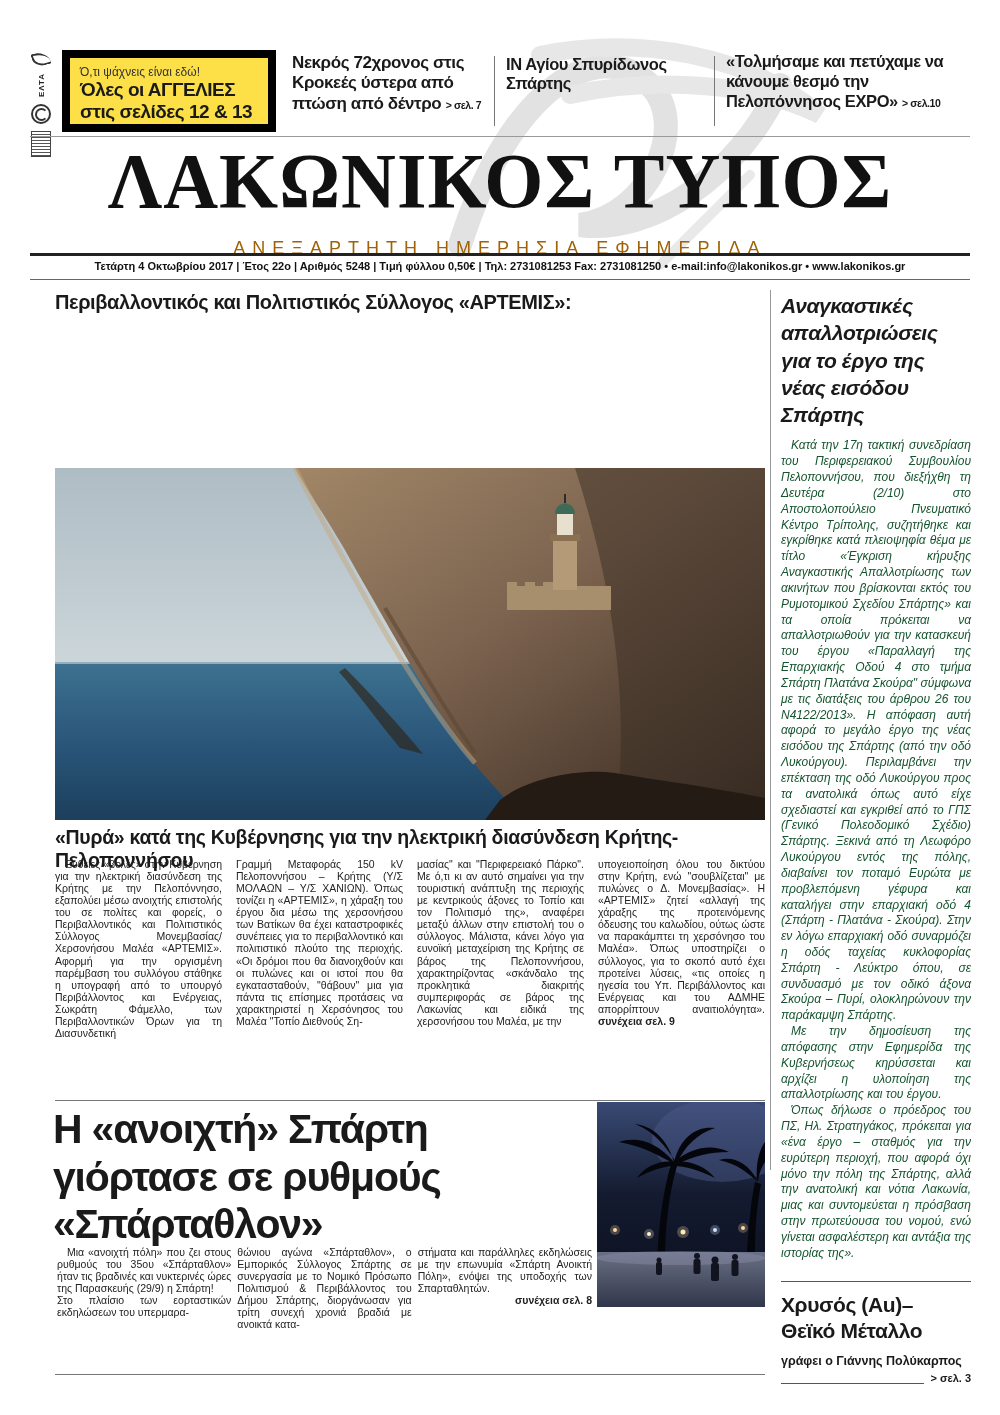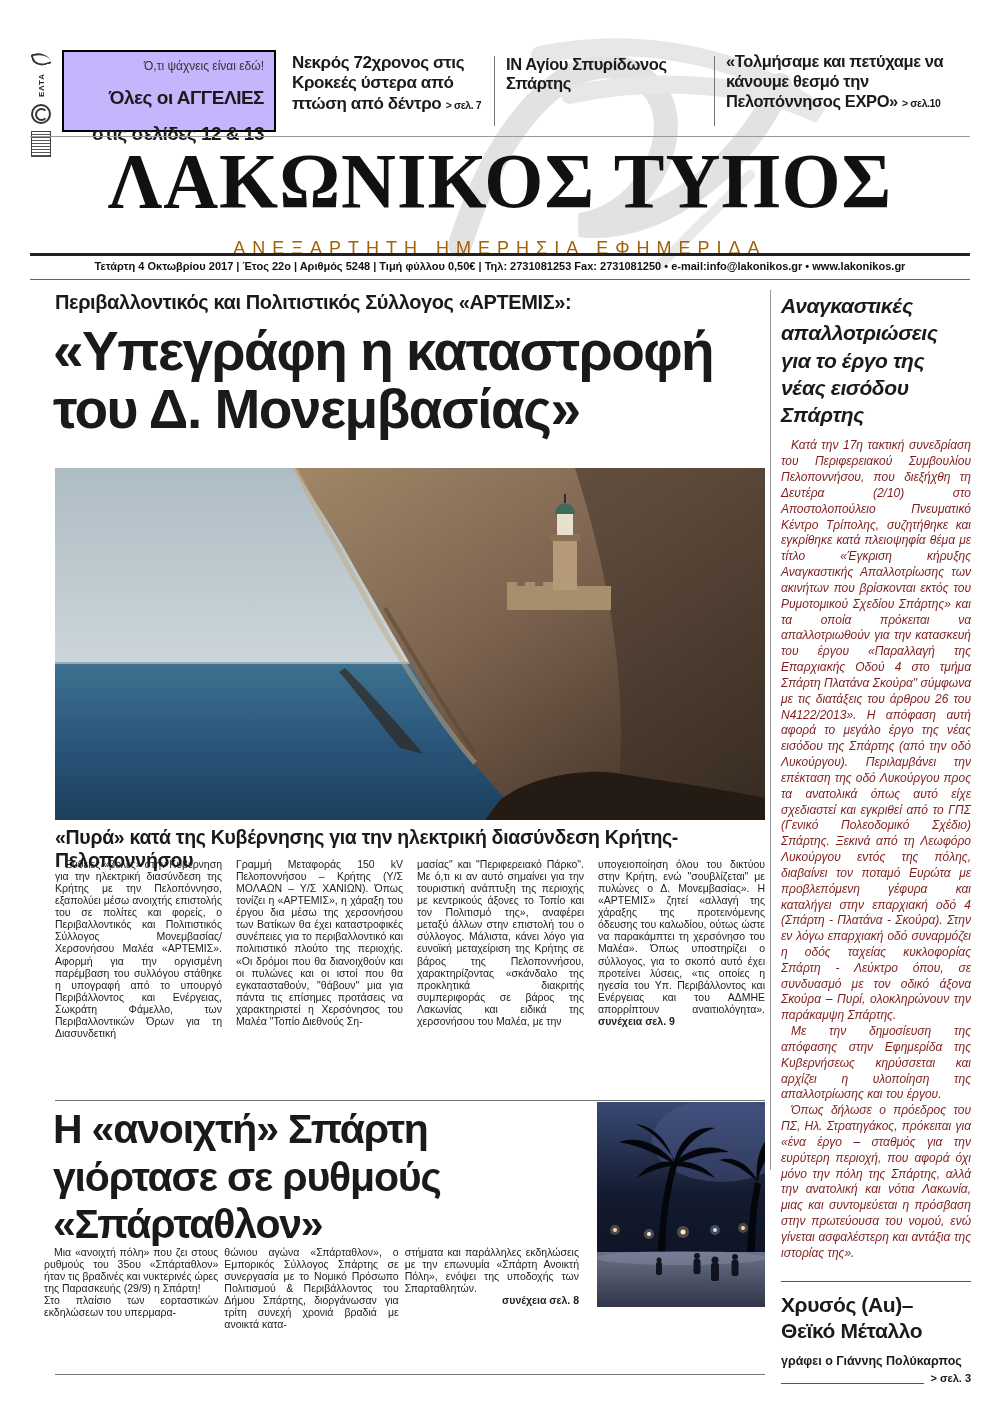--- a/index.html
+++ b/index.html
@@ -12,23 +12,23 @@
 
   
   .left-strip{position:absolute;left:28px;top:52px;width:26px;z-index:2;display:flex;flex-direction:column;gap:7px;align-items:center;}
   .postal-swan{width:18px;height:14px;border-radius:0 90% 0 70%;border:2px solid #333;border-right:none;transform:rotate(-15deg);}
   .postal-label{writing-mode:vertical-rl;transform:rotate(180deg);font-size:8px;font-weight:bold;letter-spacing:1px;color:#222;}
   .postal-circle{width:20px;height:20px;border:2px solid #333;border-radius:50%;display:flex;align-items:center;justify-content:center;}
   .postal-circle::after{content:"";width:9px;height:9px;border:2px solid #333;border-right-color:transparent;border-radius:50%;display:block;}
   .postal-stamp{width:20px;height:26px;border:1px solid #444;background:repeating-linear-gradient(180deg,#fff 0 2px,#555 2px 3px);}
 
   
-  .classifieds{position:absolute;left:62px;top:50px;width:214px;height:82px;border:2px solid #000000;padding:7px 10px;z-index:2;background:#c4b5fd;text-align:right;}
+  .classifieds{position:absolute;left:62px;top:50px;width:214px;height:82px;border:8px solid #000000;padding:7px 10px;z-index:2;background:#fde047;}
   .classifieds .l1{font-size:12px;color:#333;}
-  .classifieds .l2,.classifieds .l3{font-size:19px;font-weight:bold;letter-spacing:-.5px;line-height:1.15;margin-top:14px;}
+  .classifieds .l2,.classifieds .l3{font-size:19px;font-weight:bold;letter-spacing:-.5px;line-height:1.15;}
   .teaser1{position:absolute;left:292px;top:53px;width:196px;font-size:17px;font-weight:bold;line-height:1.2;letter-spacing:-.4px;z-index:2;}
   .teaser2{position:absolute;left:506px;top:55px;width:198px;z-index:2;}
   .teaser2 .t{font-size:16.5px;font-weight:bold;letter-spacing:-.4px;}
   .teaser2 .s{font-size:13px;color:#222;line-height:1.25;margin-top:2px;}
   .teaser3{position:absolute;left:726px;top:52px;width:246px;font-size:16.5px;font-weight:bold;line-height:1.2;letter-spacing:-.4px;z-index:2;}
   .pageref{font-size:10.5px;font-weight:bold;white-space:nowrap;}
   .vdiv{position:absolute;width:1px;background:#777;z-index:2;}
   .vdiv1{left:494px;top:56px;height:70px;}
   .vdiv2{left:714px;top:56px;height:70px;}
   .rule-top{position:absolute;left:30px;top:136px;width:940px;height:1px;background:#999;z-index:2;}
@@ -48,31 +48,31 @@
   .subhead{position:absolute;left:55px;top:826px;width:710px;font-size:19.5px;font-weight:bold;letter-spacing:-.3px;z-index:2;}
   .cols{position:absolute;left:55px;top:858px;width:710px;height:240px;display:flex;gap:14px;z-index:2;}
   .col{flex:1;font-size:10.5px;line-height:1.15;text-align:justify;color:#222;white-space:pre-line;}
   .col.first{text-indent:10px;}
   .cont-inline{font-weight:bold;}
   .rule-mid{position:absolute;left:55px;top:1100px;width:710px;height:1px;background:#777;z-index:2;}
 
   
   .b-headline{position:absolute;left:53px;top:1106px;width:545px;font-size:41px;font-weight:bold;line-height:1.16;letter-spacing:-1.2px;z-index:2;}
   .b-subhead{position:absolute;left:55px;top:1213px;width:545px;font-size:18px;color:#222;letter-spacing:-.3px;z-index:2;}
-  .b-cols{position:absolute;left:44px;top:1246px;width:535px;display:flex;gap:6px;z-index:2;}
+  .b-cols{position:absolute;left:57px;top:1246px;width:535px;display:flex;gap:6px;z-index:2;}
   .b-cols .col{white-space:pre-line;}
   .cont-block{display:block;text-align:right;font-weight:bold;}
   .photo-night{position:absolute;left:597px;top:1102px;width:168px;height:205px;z-index:2;overflow:hidden;background:#10182e;}
   .rule-bottom{position:absolute;left:55px;top:1374px;width:710px;height:1px;background:#777;z-index:2;}
 
   
   .vdiv-main{position:absolute;left:770px;top:290px;width:1px;height:880px;background:#999;z-index:2;}
   .side{position:absolute;left:781px;top:292px;width:190px;z-index:2;font-style:italic;}
   .side-headline{font-size:21px;font-weight:bold;line-height:1.3;letter-spacing:-.4px;}
-  .side-body{margin-top:10px;font-size:12px;line-height:1.32;text-align:justify;color:#7f1d1d;}
+  .side-body{margin-top:10px;font-size:12px;line-height:1.32;text-align:justify;color:#14532d;}
   .side-body p{margin:0;text-indent:10px;}
   .side-rule{position:absolute;left:781px;top:1281px;width:190px;height:1px;background:#555;z-index:2;}
   .side-teaser{position:absolute;left:781px;top:1292px;width:190px;z-index:2;}
   .st-title{font-size:21px;font-weight:bold;line-height:1.25;letter-spacing:-.4px;}
   .st-byline{font-size:12.5px;font-weight:bold;margin-top:9px;}
   .st-pageline{display:flex;align-items:flex-end;gap:6px;margin-top:4px;}
   .st-line{flex:1;border-bottom:1px solid #555;height:10px;}
   .st-page{font-size:11px;font-weight:bold;white-space:nowrap;}
 </style>
 </head>
@@ -115,21 +115,20 @@
 
   <div class="masthead">
     <div class="paper-name">ΛΑΚΩΝΙΚΟΣ ΤΥΠΟΣ</div>
     <div class="paper-sub">ΑΝΕΞΑΡΤΗΤΗ ΗΜΕΡΗΣΙΑ ΕΦΗΜΕΡΙΔΑ</div>
   </div>
   <div class="rule-thick"></div>
   <div class="dateline">Τετάρτη 4 Οκτωβρίου 2017 | Έτος 22ο | Αριθμός 5248 | Τιμή φύλλου 0,50€ | Τηλ: 2731081253 Fax: 2731081250 • e-mail:info@lakonikos.gr • www.lakonikos.gr</div>
   <div class="rule-thin"></div>
 
   <div class="kicker">Περιβαλλοντικός και Πολιτιστικός Σύλλογος «ΑΡΤΕΜΙΣ»:</div>
-  <div class="headline">«Υπεγράφη η καταστροφή του Δ. Μονεμβασίας»</div>
 
   <div class="photo-main">
     <svg width="710" height="352" viewBox="0 0 710 352">
       <defs>
         <linearGradient id="sky" x1="0" y1="0" x2="0" y2="1">
           <stop offset="0" stop-color="#aebcc4"></stop>
             <stop offset="1" stop-color="#ccd6da"></stop>
         </linearGradient>
         <linearGradient id="sea" x1="0" y1="0" x2="0" y2="1">
           <stop offset="0" stop-color="#3d718f"></stop>

